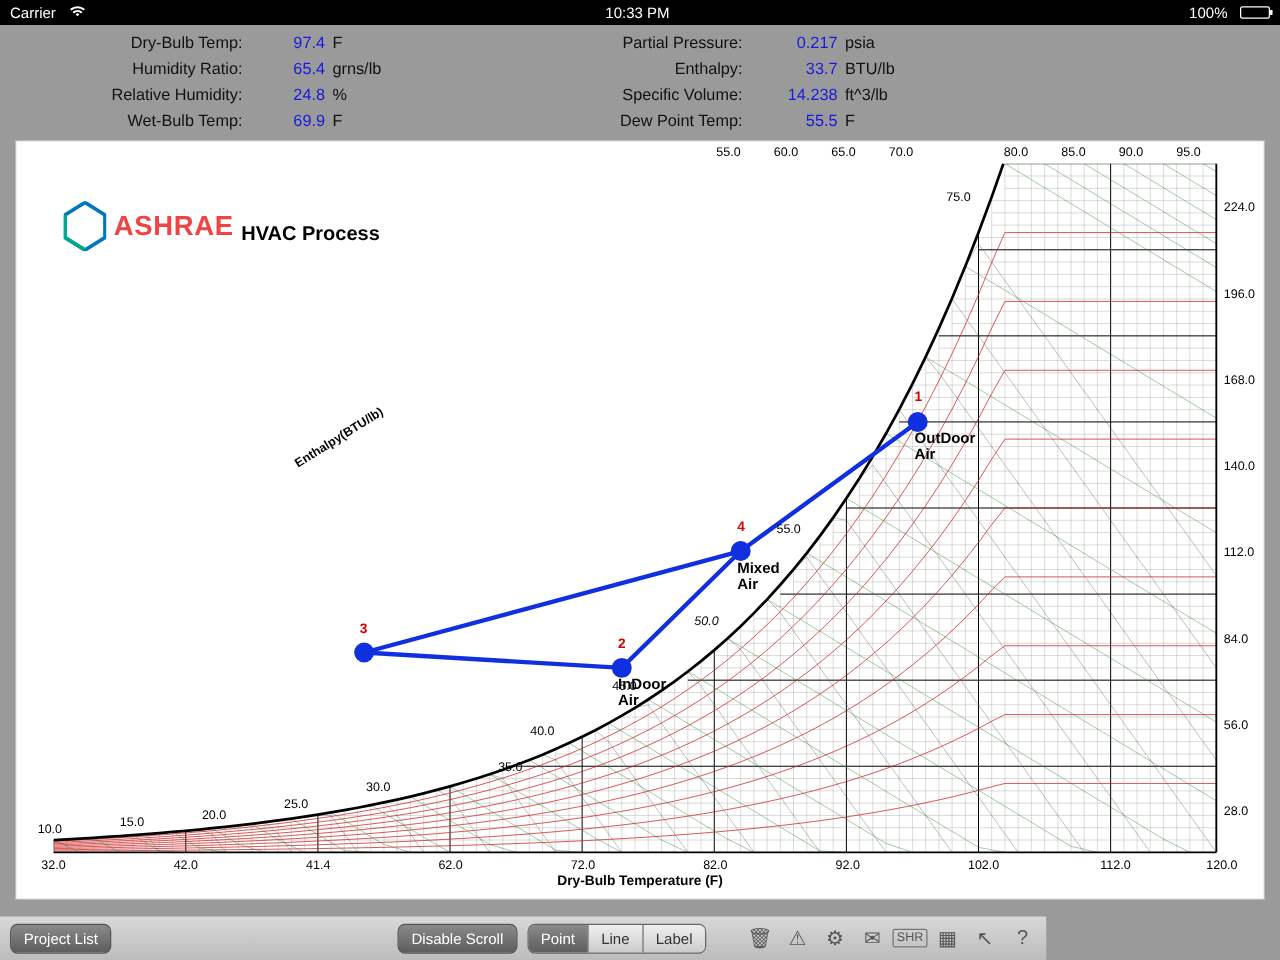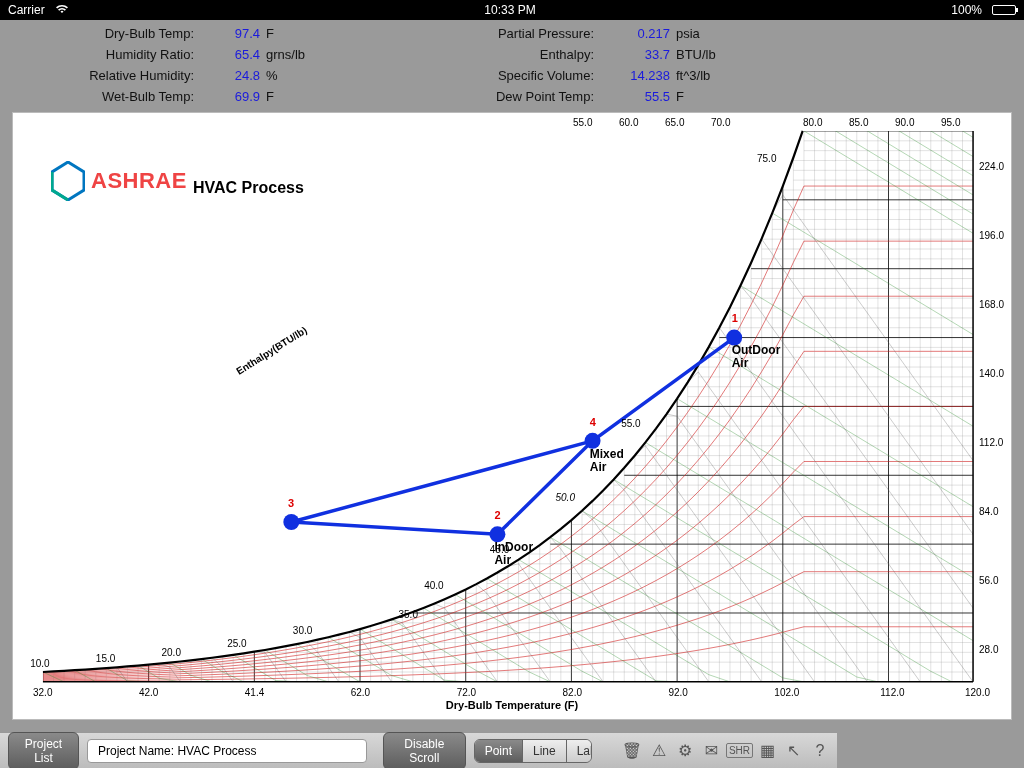--- a/index.html
+++ b/index.html
@@ -389,21 +389,20 @@
       <div class="pt-num" style="left: 576.727px; top: 302.5px;">4</div>
       <div class="pt-label" style="left: 576.727px; top: 334.5px;">Mixed<br>Air</div>
     </div>
 
   <div class="axis-label-x">Dry-Bulb Temperature (F)</div>
 
 </div>
 
 <div class="footer">
   <button class="btn">Project List</button>
-  <div class="proj">Project Name: HVAC Process</div>
   <div class="spacer"></div>
   <button class="btn">Disable Scroll</button>
   <div class="seg">
     <div class="segbtn on">Point</div>
     <div class="segbtn">Line</div>
     <div class="segbtn">Label</div>
   </div>
   <div style="width:16px"></div>
   <div class="ico">🗑</div>
   <div class="ico">⚠</div>

